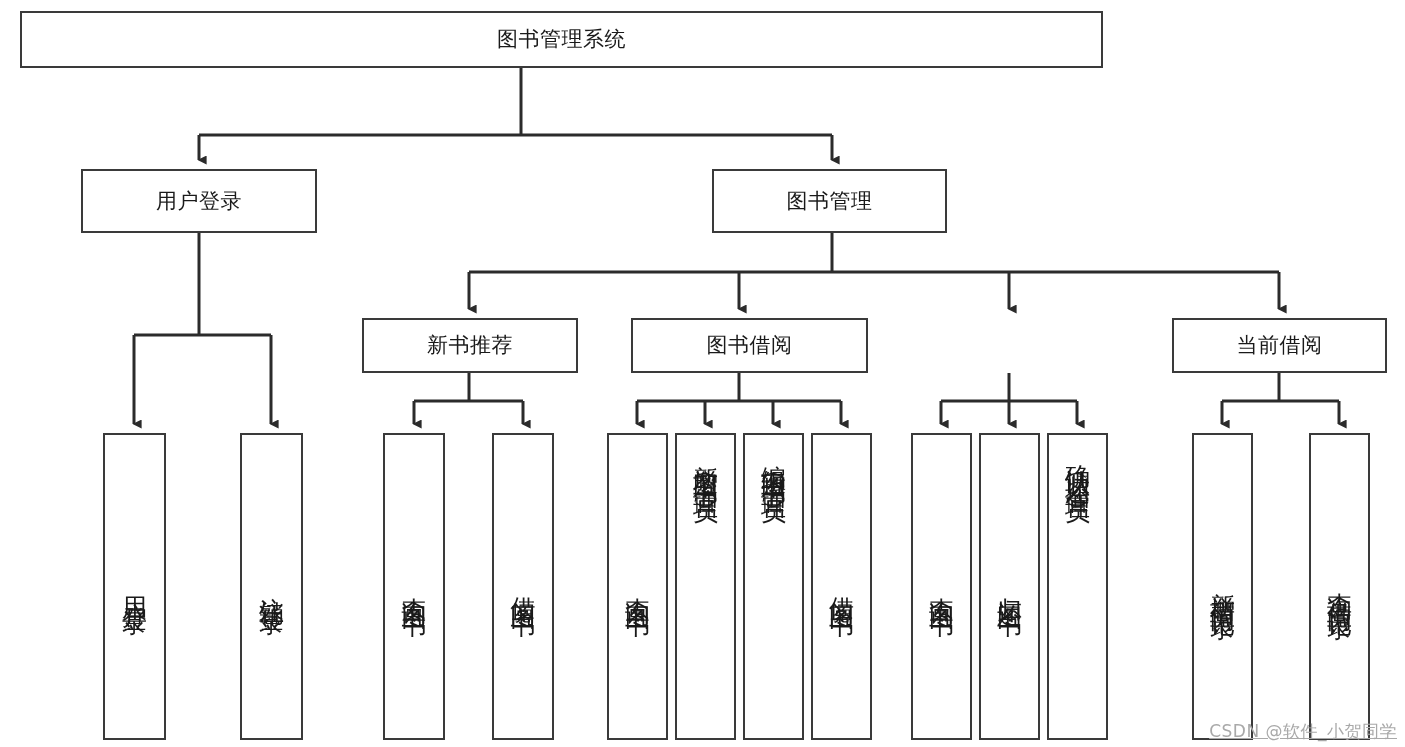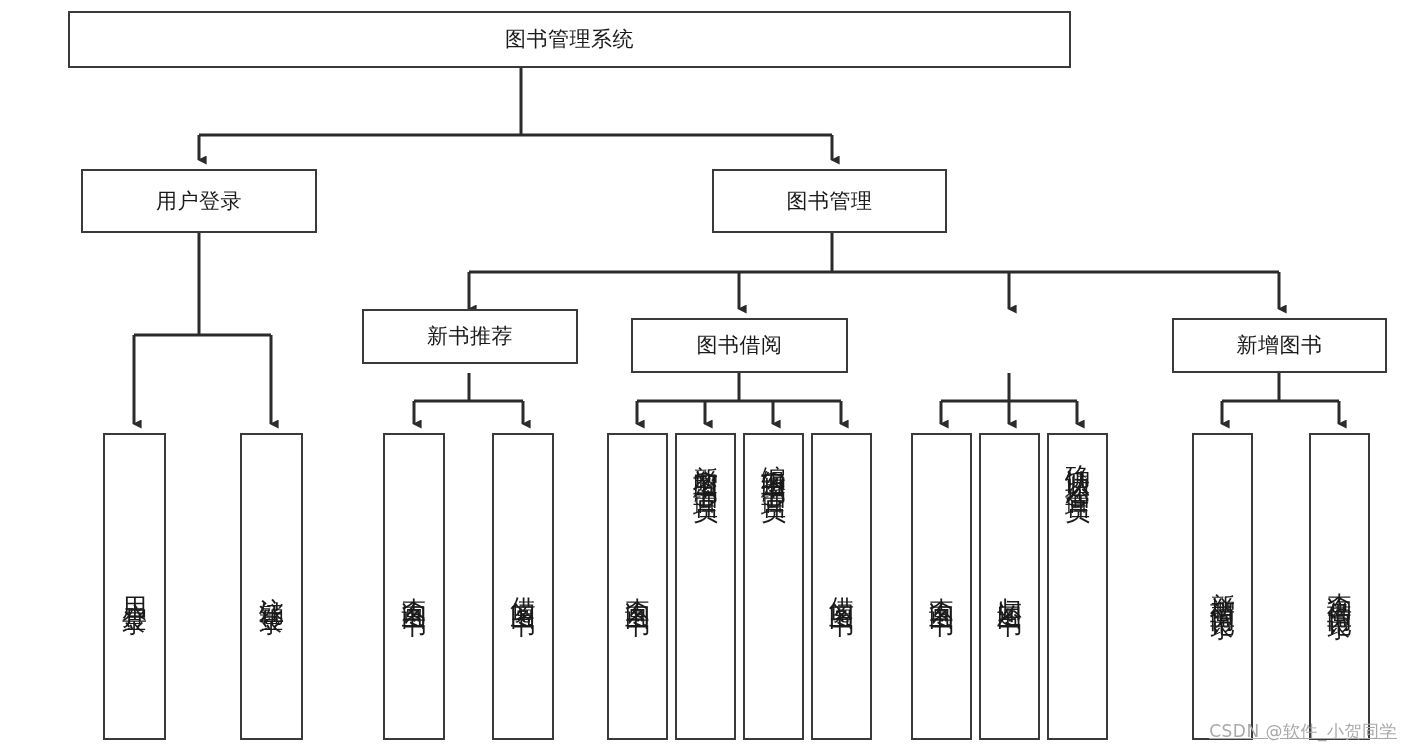--- a/index.html
+++ b/index.html
@@ -117,43 +117,43 @@
       <path d="M1009,401 L1009,424" marker-end="url(#arrow)"></path>
       <path d="M1077,401 L1077,424" marker-end="url(#arrow)"></path>
 
       <path d="M1279,373 L1279,401"></path>
       <path d="M1222,401 L1339,401"></path>
       <path d="M1222,401 L1222,424" marker-end="url(#arrow)"></path>
       <path d="M1339,401 L1339,424" marker-end="url(#arrow)"></path>
     </g>
   </svg>
 
-  <div class="node" style="left:20px;top:11px;width:1003px;height:57px;margin-left:48px;">
+  <div class="node" style="left:20px;top:11px;width:1083px;height:57px;">
     <span class="lbl">图书管理系统</span>
   </div>
 
   <div class="node" style="left:81px;top:169px;width:236px;height:64px;">
     <span class="lbl">用户登录</span>
   </div>
 
   <div class="node" style="left:712px;top:169px;width:235px;height:64px;">
     <span class="lbl">图书管理</span>
   </div>
 
-  <div class="node" style="left:362px;top:309px;width:216px;height:55px;">
+  <div class="node" style="left:362px;top:318px;width:216px;height:55px;">
     <span class="lbl">新书推荐</span>
   </div>
 
-  <div class="node" style="left:631px;top:318px;width:217px;height:55px;">
+  <div class="node" style="left:631px;top:318px;width:237px;height:55px;">
     <span class="lbl">图书借阅</span>
   </div>
 
 
   <div class="node" style="left:1172px;top:318px;width:215px;height:55px;">
-    <span class="lbl">新增图书</span>
+    <span class="lbl">当前借阅</span>
   </div>
 
   <div class="node leaf centered" style="left:103px;top:433px;width:63px;height:307px;">
     <span class="lbl">用户登录</span>
   </div>
 
   <div class="node leaf centered" style="left:240px;top:433px;width:63px;height:307px;">
     <span class="lbl">注销登录</span>
   </div>
 

